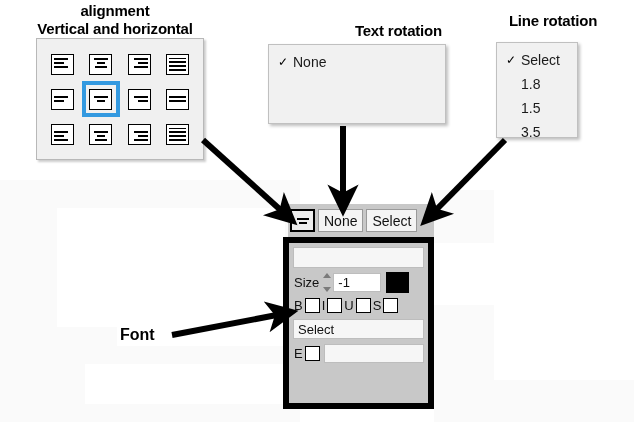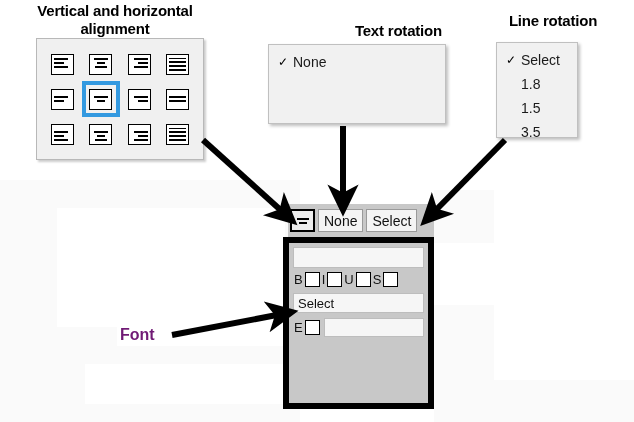--- a/index.html
+++ b/index.html
@@ -222,38 +222,38 @@
   #fd-select-field { width: 100%; height: 20px; }
   #fd-extra-field  { flex: 1; height: 19px; margin-left: 3px; }
 
   
   #font-callout-label {
     position: absolute;
     left: 120px;
     top: 326px;
     font-weight: bold;
     font-size: 16px;
-    color: #701a75;
+    color: #000000;
   }
 </style>
 </head>
 <body>
 
 <div class="bg-tint" style="left:0;top:180px;width:300px;height:242px;"></div>
 <div class="bg-rect" style="left:57px;top:208px;width:228px;height:76px;"></div>
 <div class="bg-rect" style="left:57px;top:284px;width:60px;height:43px;"></div>
 <div class="bg-rect" style="left:117px;top:284px;width:168px;height:62px;"></div>
 <div class="bg-rect" style="left:85px;top:364px;width:200px;height:40px;"></div>
 <div class="bg-tint" style="left:434px;top:190px;width:200px;height:232px;"></div>
 <div class="bg-rect" style="left:434px;top:243px;width:200px;height:62px;"></div>
 <div class="bg-rect" style="left:494px;top:190px;width:140px;height:190px;"></div>
 
 <div class="callout-title" style="left:10px;top:2px;width:210px;">
+  <div>alignment</div>
   <div>Vertical and horizontal</div>
-  <div>alignment</div>
 </div>
 
 <div class="callout-title" style="left:272px;top:22px;width:170px;text-align:right;">Text rotation</div>
 
 <div class="callout-title" style="left:478px;top:12px;width:150px;">Line rotation</div>
 
 <div class="panel" id="alignment-grid" style="left:36px;top:38px;width:168px;height:122px;">
     <div class="align-cell">
       <span class="align-icon v-top h-left">
         <span class="ln" style="width: 14px;"></span>
@@ -374,20 +374,29 @@
   <div class="tb-btn">None</div>
   <div class="tb-btn">Select</div>
 </div>
 
 <div id="font-dialog">
 
   <div class="fd-row">
     <div class="fd-field" id="fd-fontname"></div>
   </div>
 
+  <div class="fd-row" style="margin-bottom:5px;">
+    <span class="fd-label">Size</span>
+    <span class="spinner">
+      <i class="up"></i>
+      <i class="down"></i>
+    </span>
+    <span class="fd-field" id="fd-size-value">-1</span>
+    <span id="fd-color-swatch" style="background: rgb(0, 0, 0);"></span>
+  </div>
 
   <div class="fd-row" style="margin-bottom:6px;">
     <span class="fd-label">B</span>
     <span class="fd-check"></span>
     <span class="fd-label">I</span>
     <span class="fd-check"></span>
     <span class="fd-label">U</span>
     <span class="fd-check"></span>
     <span class="fd-label">S</span>
     <span class="fd-check"></span>

